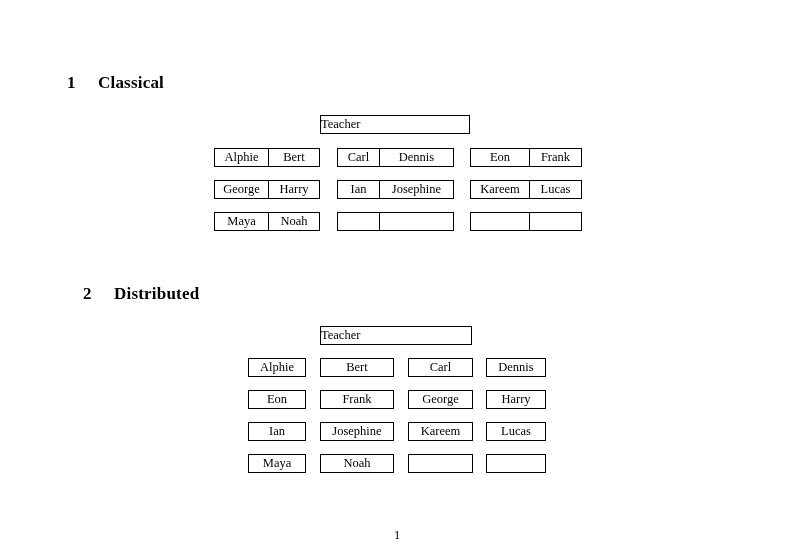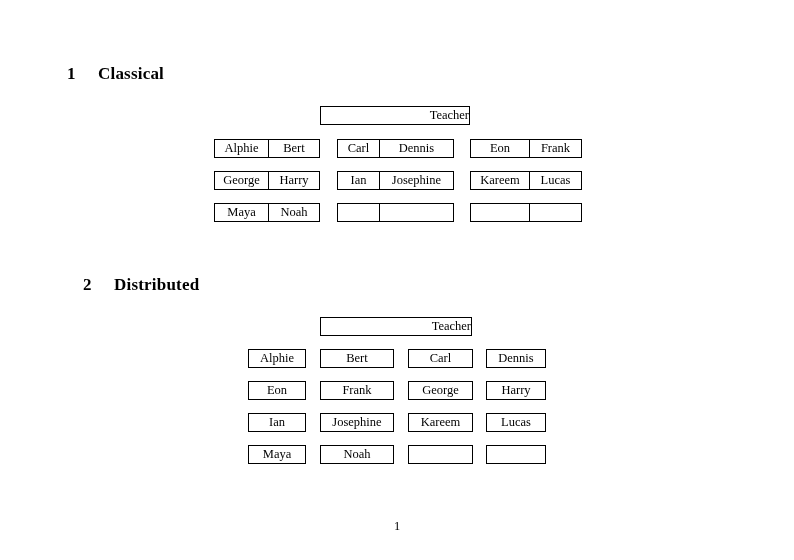--- a/index.html
+++ b/index.html
@@ -11,21 +11,21 @@
     height: 560px;
     background: #ffffff;
     font-family: "Liberation Serif", "DejaVu Serif", serif;
     color: #000000;
     position: relative;
     overflow: hidden;
   }
 
   .page {
     position: absolute;
-    left: 0; top: 0;
+    left: 0; top: 9px;
     width: 794px;
     height: 464px;
   }
 
   
   .section-heading {
     position: absolute;
     font-size: 17px;
     font-weight: bold;
     letter-spacing: 0.2px;
@@ -76,21 +76,21 @@
   }
 
   .teacher-box {
     position: absolute;
     box-sizing: border-box;
     border: 1px solid #000000;
     background: #ffffff;
     height: 19px;
     line-height: 17px;
     font-size: 12.5px;
-    text-align: right;
+    text-align: left;
     white-space: nowrap;
   }
 
   
   #page-number {
     position: absolute;
     left: 0;
     top: 519px;
     width: 794px;
     text-align: center;

